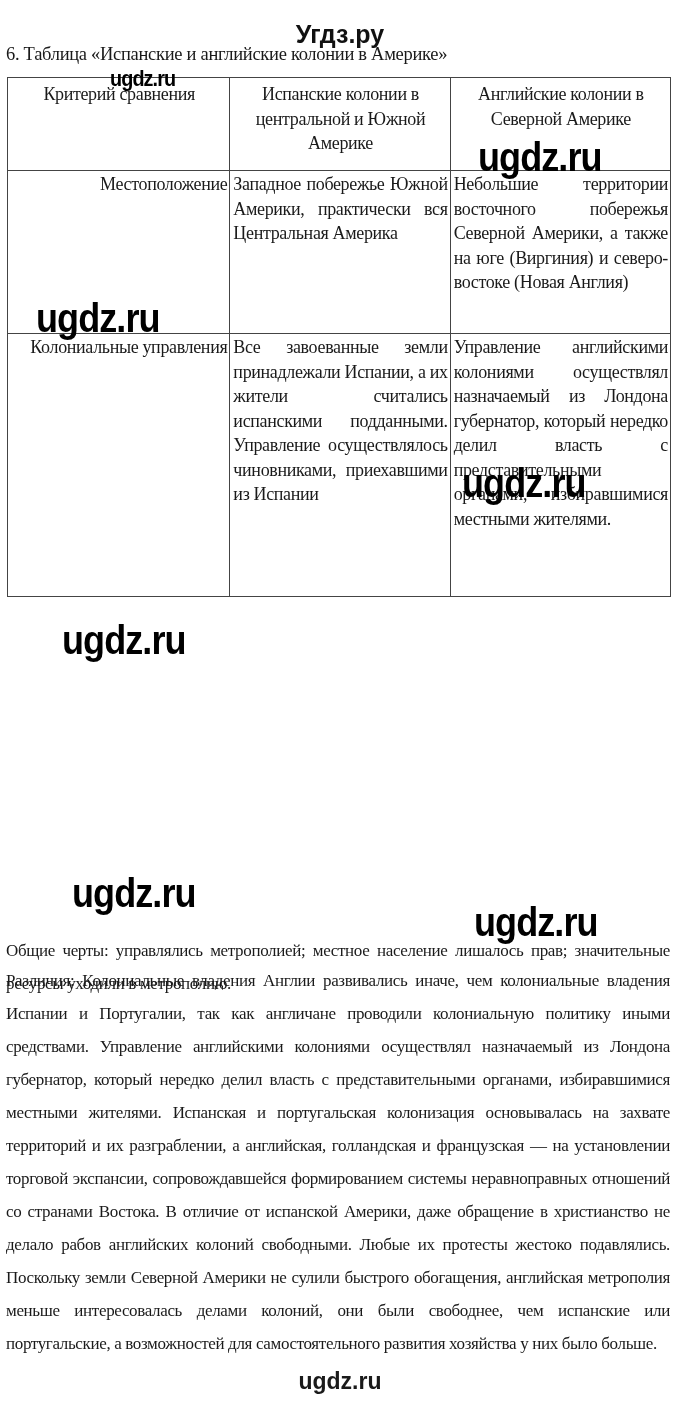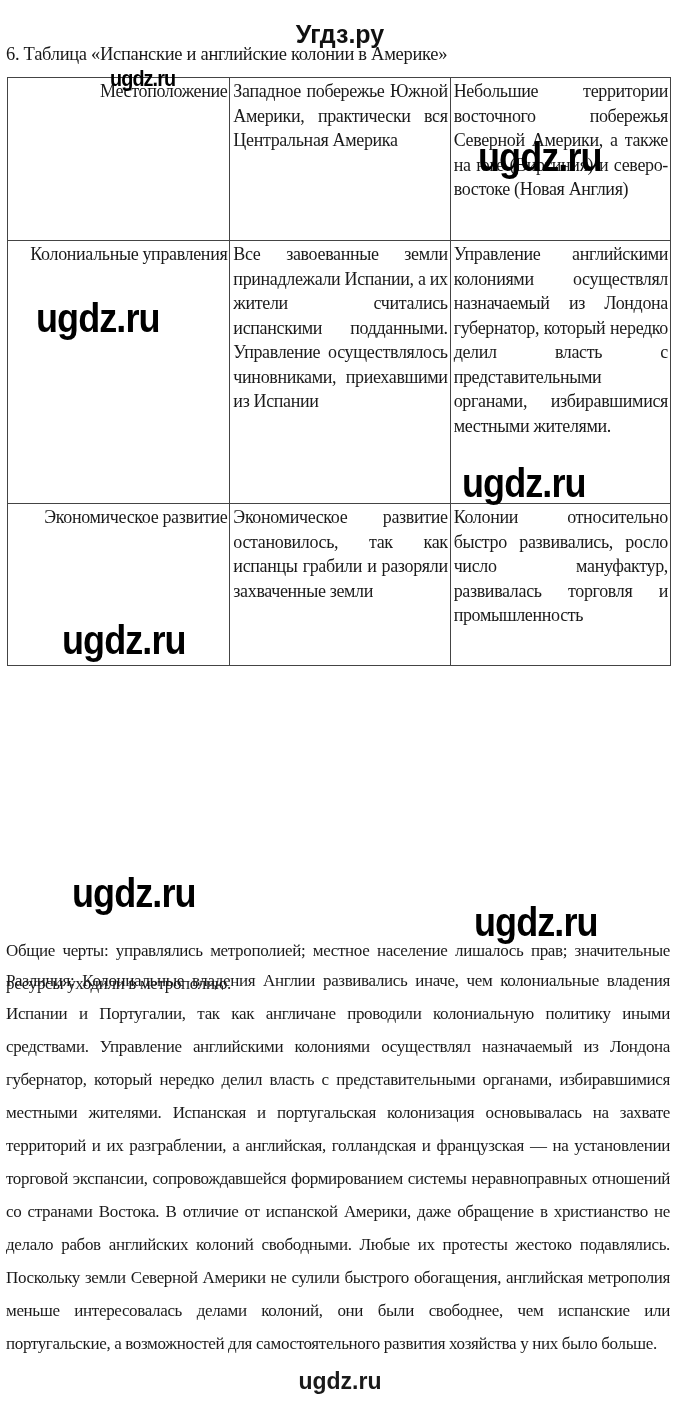--- a/index.html
+++ b/index.html
@@ -26,34 +26,34 @@
 <div class="site-title">Угдз.ру</div>
 <div class="task-title">6. Таблица «Испанские и английские колонии в Америке»</div>
 
 <table class="cmp">
   <colgroup>
       <col class="c1">
       <col class="c2">
       <col class="c3">
     </colgroup>
   <tbody>
+      <tr class="h">
+    <th>Критерий сравнения</th>
+    <th>Испанские колонии в центральной и Южной Америке</th>
+    <th>Английские колонии в Северной Америке</th>
+  </tr>
   <tr class="r1">
     <td>Местоположение</td>
     <td class="j">Западное побережье Южной Америки, практически вся Центральная Америка</td>
     <td class="j">Небольшие территории восточного побережья Северной Америки, а также на юге (Виргиния) и северо-востоке (Новая Англия)</td>
   </tr>
   <tr class="r3">
     <td>Колониальные управления</td>
     <td class="j">Все завоеванные земли принадлежали Испании, а их жители считались испанскими подданными. Управление осуществлялось чиновниками, приехавшими из Испании</td>
     <td class="j">Управление английскими колониями осуществлял назначаемый из Лондона губернатор, который нередко делил власть с представительными органами, избиравшимися местными жителями.</td>
-  </tr>
-  <tr class="r4">
-    <td>Экономическое развитие</td>
-    <td class="j">Экономическое развитие остановилось, так как испанцы грабили и разоряли захваченные земли</td>
-    <td class="j">Колонии относительно быстро развивались, росло число мануфактур, развивалась торговля и промышленность</td>
   </tr>
 </tbody>
   </table>
 
 <div class="para p-common">Общие черты: управлялись метрополией; местное население лишалось прав; значительные ресурсы уходили в метрополию.</div>
 <div class="para p-diff">Различия: Колониальные владения Англии развивались иначе, чем колониальные владения Испании и Португалии, так как англичане проводили колониальную политику иными средствами. Управление английскими колониями осуществлял назначаемый из Лондона губернатор, который нередко делил власть с представительными органами, избиравшимися местными жителями. Испанская и португальская колонизация основывалась на захвате территорий и их разграблении, а английская, голландская и французская — на установлении торговой экспансии, сопровождавшейся формированием системы неравноправных отношений со странами Востока. В отличие от испанской Америки, даже обращение в христианство не делало рабов английских колоний свободными. Любые их протесты жестоко подавлялись. Поскольку земли Северной Америки не сулили быстрого обогащения, английская метрополия меньше интересовалась делами колоний, они были свободнее, чем испанские или португальские, а возможностей для самостоятельного развития хозяйства у них было больше.</div>
 
 <div class="wm wm-small" style="top:66px;left:110px;">ugdz.ru</div>
 <div class="wm wm-big" style="top:137px;left:478px;">ugdz.ru</div>
 <div class="wm wm-big" style="top:298px;left:36px;">ugdz.ru</div>

